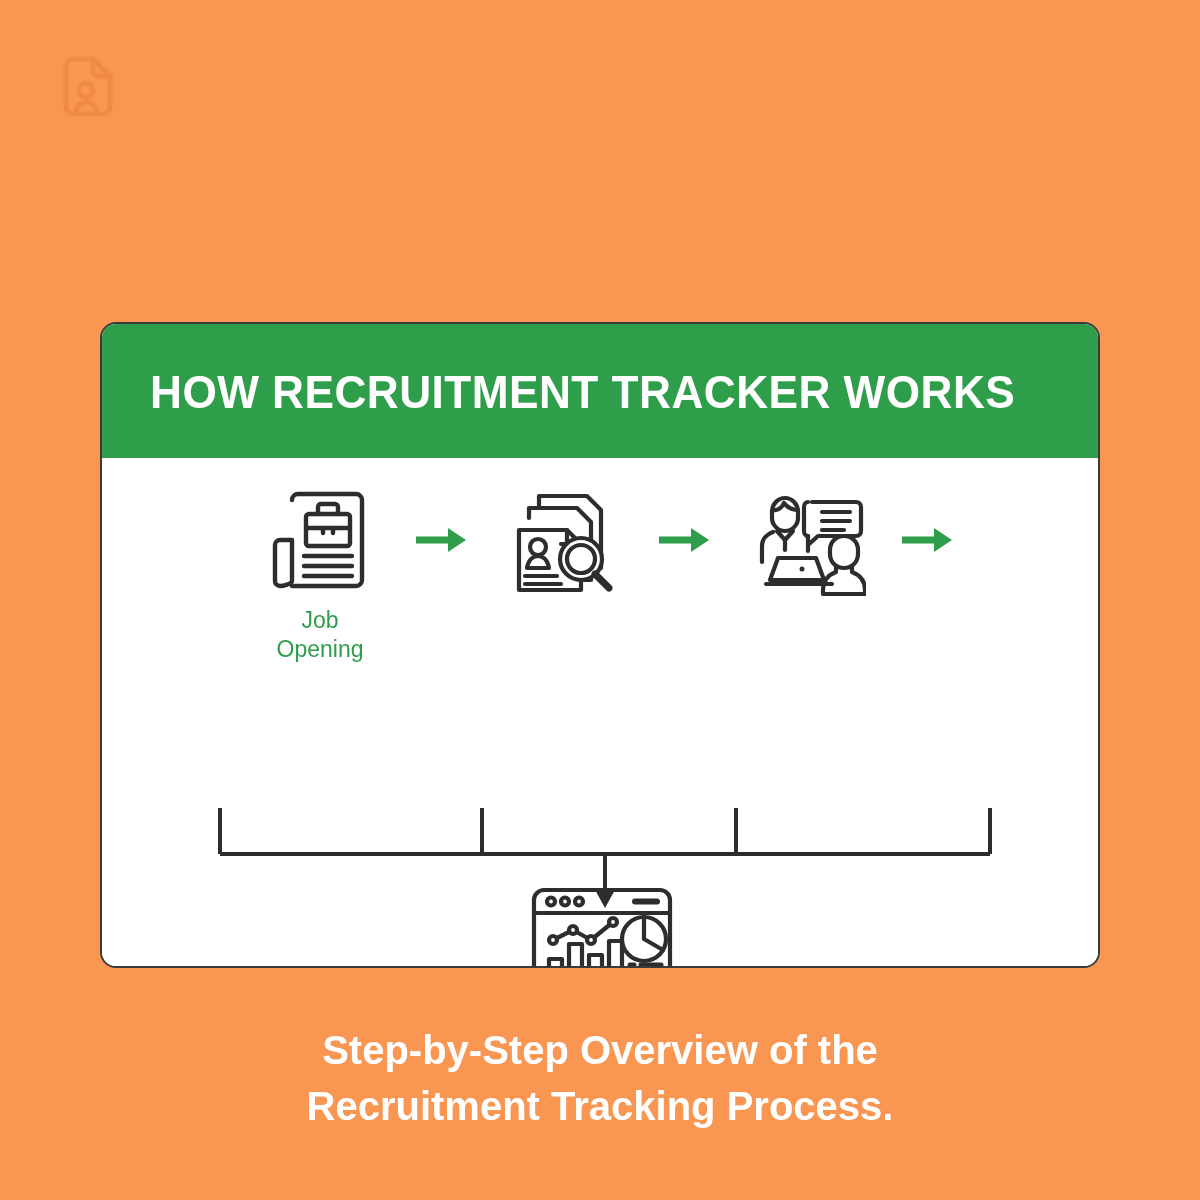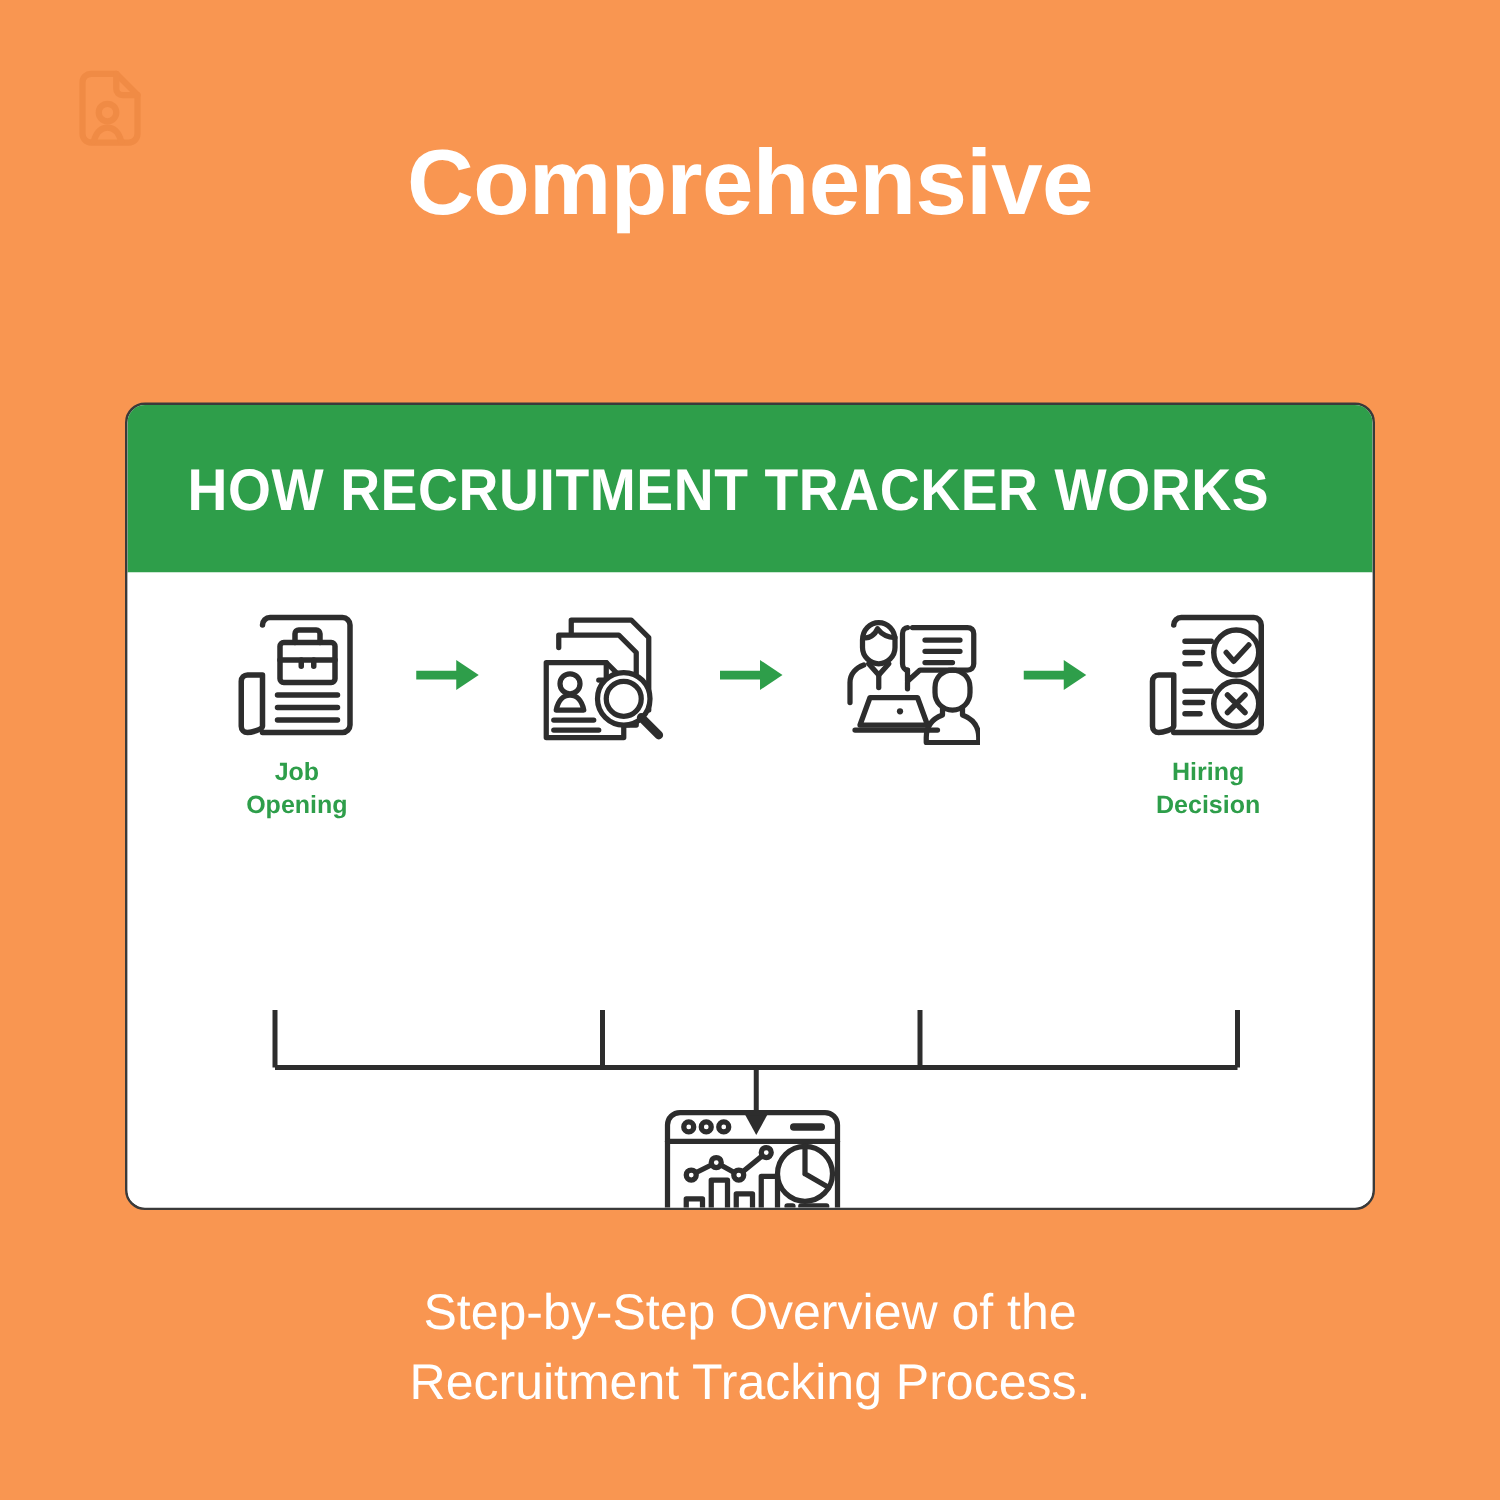--- a/index.html
+++ b/index.html
@@ -88,22 +88,22 @@
   .step-icon {
     height:120px;
     display:flex;
     align-items:center;
     justify-content:center;
   }
   .step-icon svg { display:block; }
   .step-label {
     margin-top:6px;
     color:#2e9e4a;
-    font-weight:bold;
-    font-size:20px;
+    font-weight:normal;
+    font-size:23px;
     line-height:1.28;
     text-align:center;
     white-space:pre-line;
   }
   .step-arrow {
     width:78px;
     height:120px;
     display:flex;
     align-items:center;
     justify-content:center;
@@ -132,42 +132,41 @@
 
   
   .footer-caption {
     position:absolute;
     left:0; top:1022px;
     width:1200px;
     text-align:center;
     color:#ffffff;
     font-size:40px;
     line-height:1.4;
-    font-weight:400;
+    font-weight:700;
   }
   .footer-caption .line { display:block; }
 </style>
 </head>
 <body>
 
 <div class="canvas">
 
   <div class="brand-logo">
     <span>
       <svg viewBox="0 0 72 72" fill="none" stroke="#f08b45" stroke-width="5" stroke-linecap="round" stroke-linejoin="round">
         <path d="M14 14c0-4 3-7 7-7h20l17 17v31c0 4-3 7-7 7H21c-4 0-7-3-7-7z"></path>
         <path d="M41 7v12c0 3 2 5 5 5h12"></path>
         <circle cx="34" cy="38" r="7"></circle>
         <path d="M23 61c2-7 6-11 11-11s9 4 11 11"></path>
       </svg>
     </span>
   </div>
 
   <div class="main-title">
-    <span class="line">Comprehensive</span>
   </div>
 
   <div class="workflow-card">
 
     <div class="card-header">
       <div class="card-header-title">HOW RECRUITMENT TRACKER WORKS</div>
     </div>
 
     <div class="card-body">
 
@@ -241,36 +240,20 @@
           </div>
         </div>
 
         <div class="step-arrow">
           <svg width="56" height="30" viewBox="0 0 56 30" fill="none">
             <path d="M2 15h36" stroke="#2e9e4a" stroke-width="7"></path>
             <path d="M34 3l18 12-18 12z" fill="#2e9e4a"></path>
           </svg>
         </div>
 
-        <div class="step">
-          <div class="step-icon">
-            <svg width="104" height="112" viewBox="0 0 104 112" fill="none" stroke="#2d2d2d" stroke-width="4.4" stroke-linecap="round" stroke-linejoin="round">
-              <path d="M24 16c0-3.3 2.7-6 6-6h58c3.3 0 6 2.7 6 6v80c0 3.3-2.7 6-6 6H24"></path>
-              <path d="M24 56H12c-2.8 0-5 2.2-5 5v36c0 2.8 2.2 5 5 5s12-2.2 12-5z"></path>
-              <path d="M33 29h21M33 38h14M33 47h12"></path>
-              <path d="M33 69h21M33 78h14M33 87h12"></path>
-              <circle cx="74" cy="38" r="18"></circle>
-              <path d="M66 38l6 7 12-13"></path>
-              <circle cx="74" cy="79" r="18"></circle>
-              <path d="M67 72l14 14M81 72l-14 14"></path>
-            </svg>
-          </div>
-          <div class="step-label">Hiring
-Decision</div>
-        </div>
 
       </div>
 
       <div class="connector">
         <svg width="1000" height="110" viewBox="0 0 1000 110" fill="none" stroke="#2d2d2d" stroke-width="4" stroke-linecap="butt">
           <path d="M118 0v46M380 0v46M634 0v46M888 0v46"></path>
           <path d="M118 46h770"></path>
           <path d="M503 46v44"></path>
           <path d="M492 80l11 20 11-20z" fill="#2d2d2d" stroke="none"></path>
         </svg>

